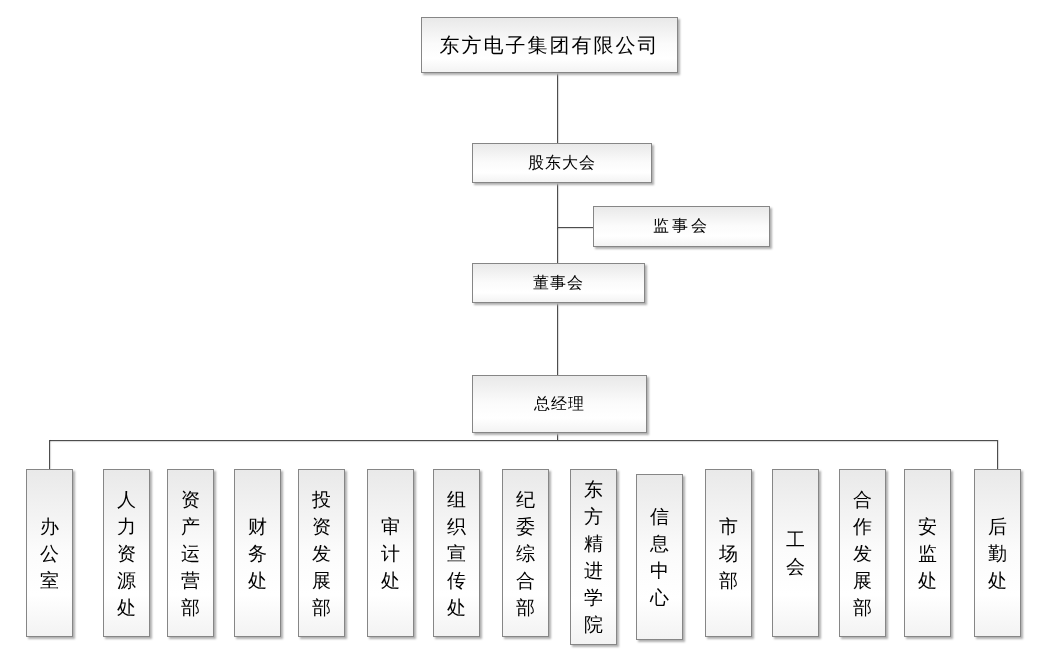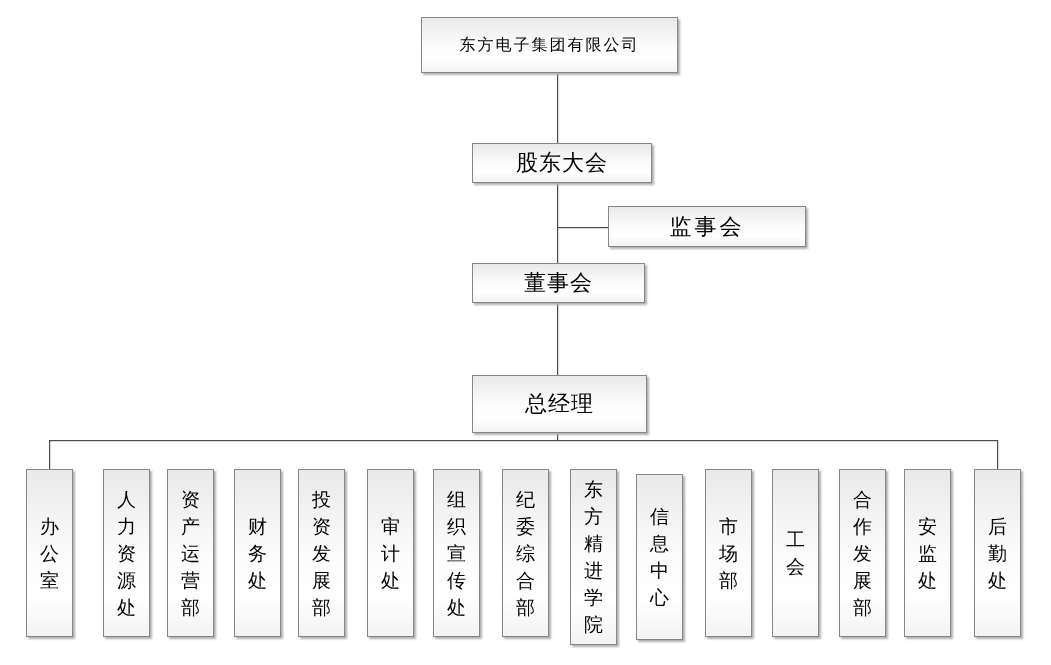--- a/index.html
+++ b/index.html
@@ -18,30 +18,30 @@
   .line.v{box-shadow:1px 0 1px rgba(0,0,0,0.18);}
   .node{
     position:absolute;
     box-sizing:border-box;
     border:1px solid #868686;
     background:linear-gradient(to bottom,#e9e9e9 0%,#fbfbfb 48%,#ffffff 75%,#f3f3f3 100%);
     box-shadow:2px 2px 2px #b0b0b0;
     display:flex;
     align-items:center;
     justify-content:center;
-    font-size:22px;
+    font-size:16px;
     letter-spacing:1px;
     text-align:center;
   }
   .node.company{
     left:421px;top:17px;width:257px;height:56px;
-    font-size:16px;letter-spacing:2px;
+    font-size:20px;letter-spacing:2px;
   }
   .node.shareholders{left:472px;top:143px;width:180px;height:40px;}
-  .node.supervisors{left:608px;top:206px;width:198px;height:41px;letter-spacing:3px;}
+  .node.supervisors{left:593px;top:206px;width:177px;height:41px;letter-spacing:3px;}
   .node.directors{left:472px;top:263px;width:173px;height:40px;}
   .node.gm{left:472px;top:375px;width:175px;height:58px;}
   .node.dept{
     top:469px;width:47px;height:168px;
     white-space:pre-line;
     line-height:27px;
     font-size:19px;
     letter-spacing:0;
   }
   .node.dept.tall{height:176px;}

